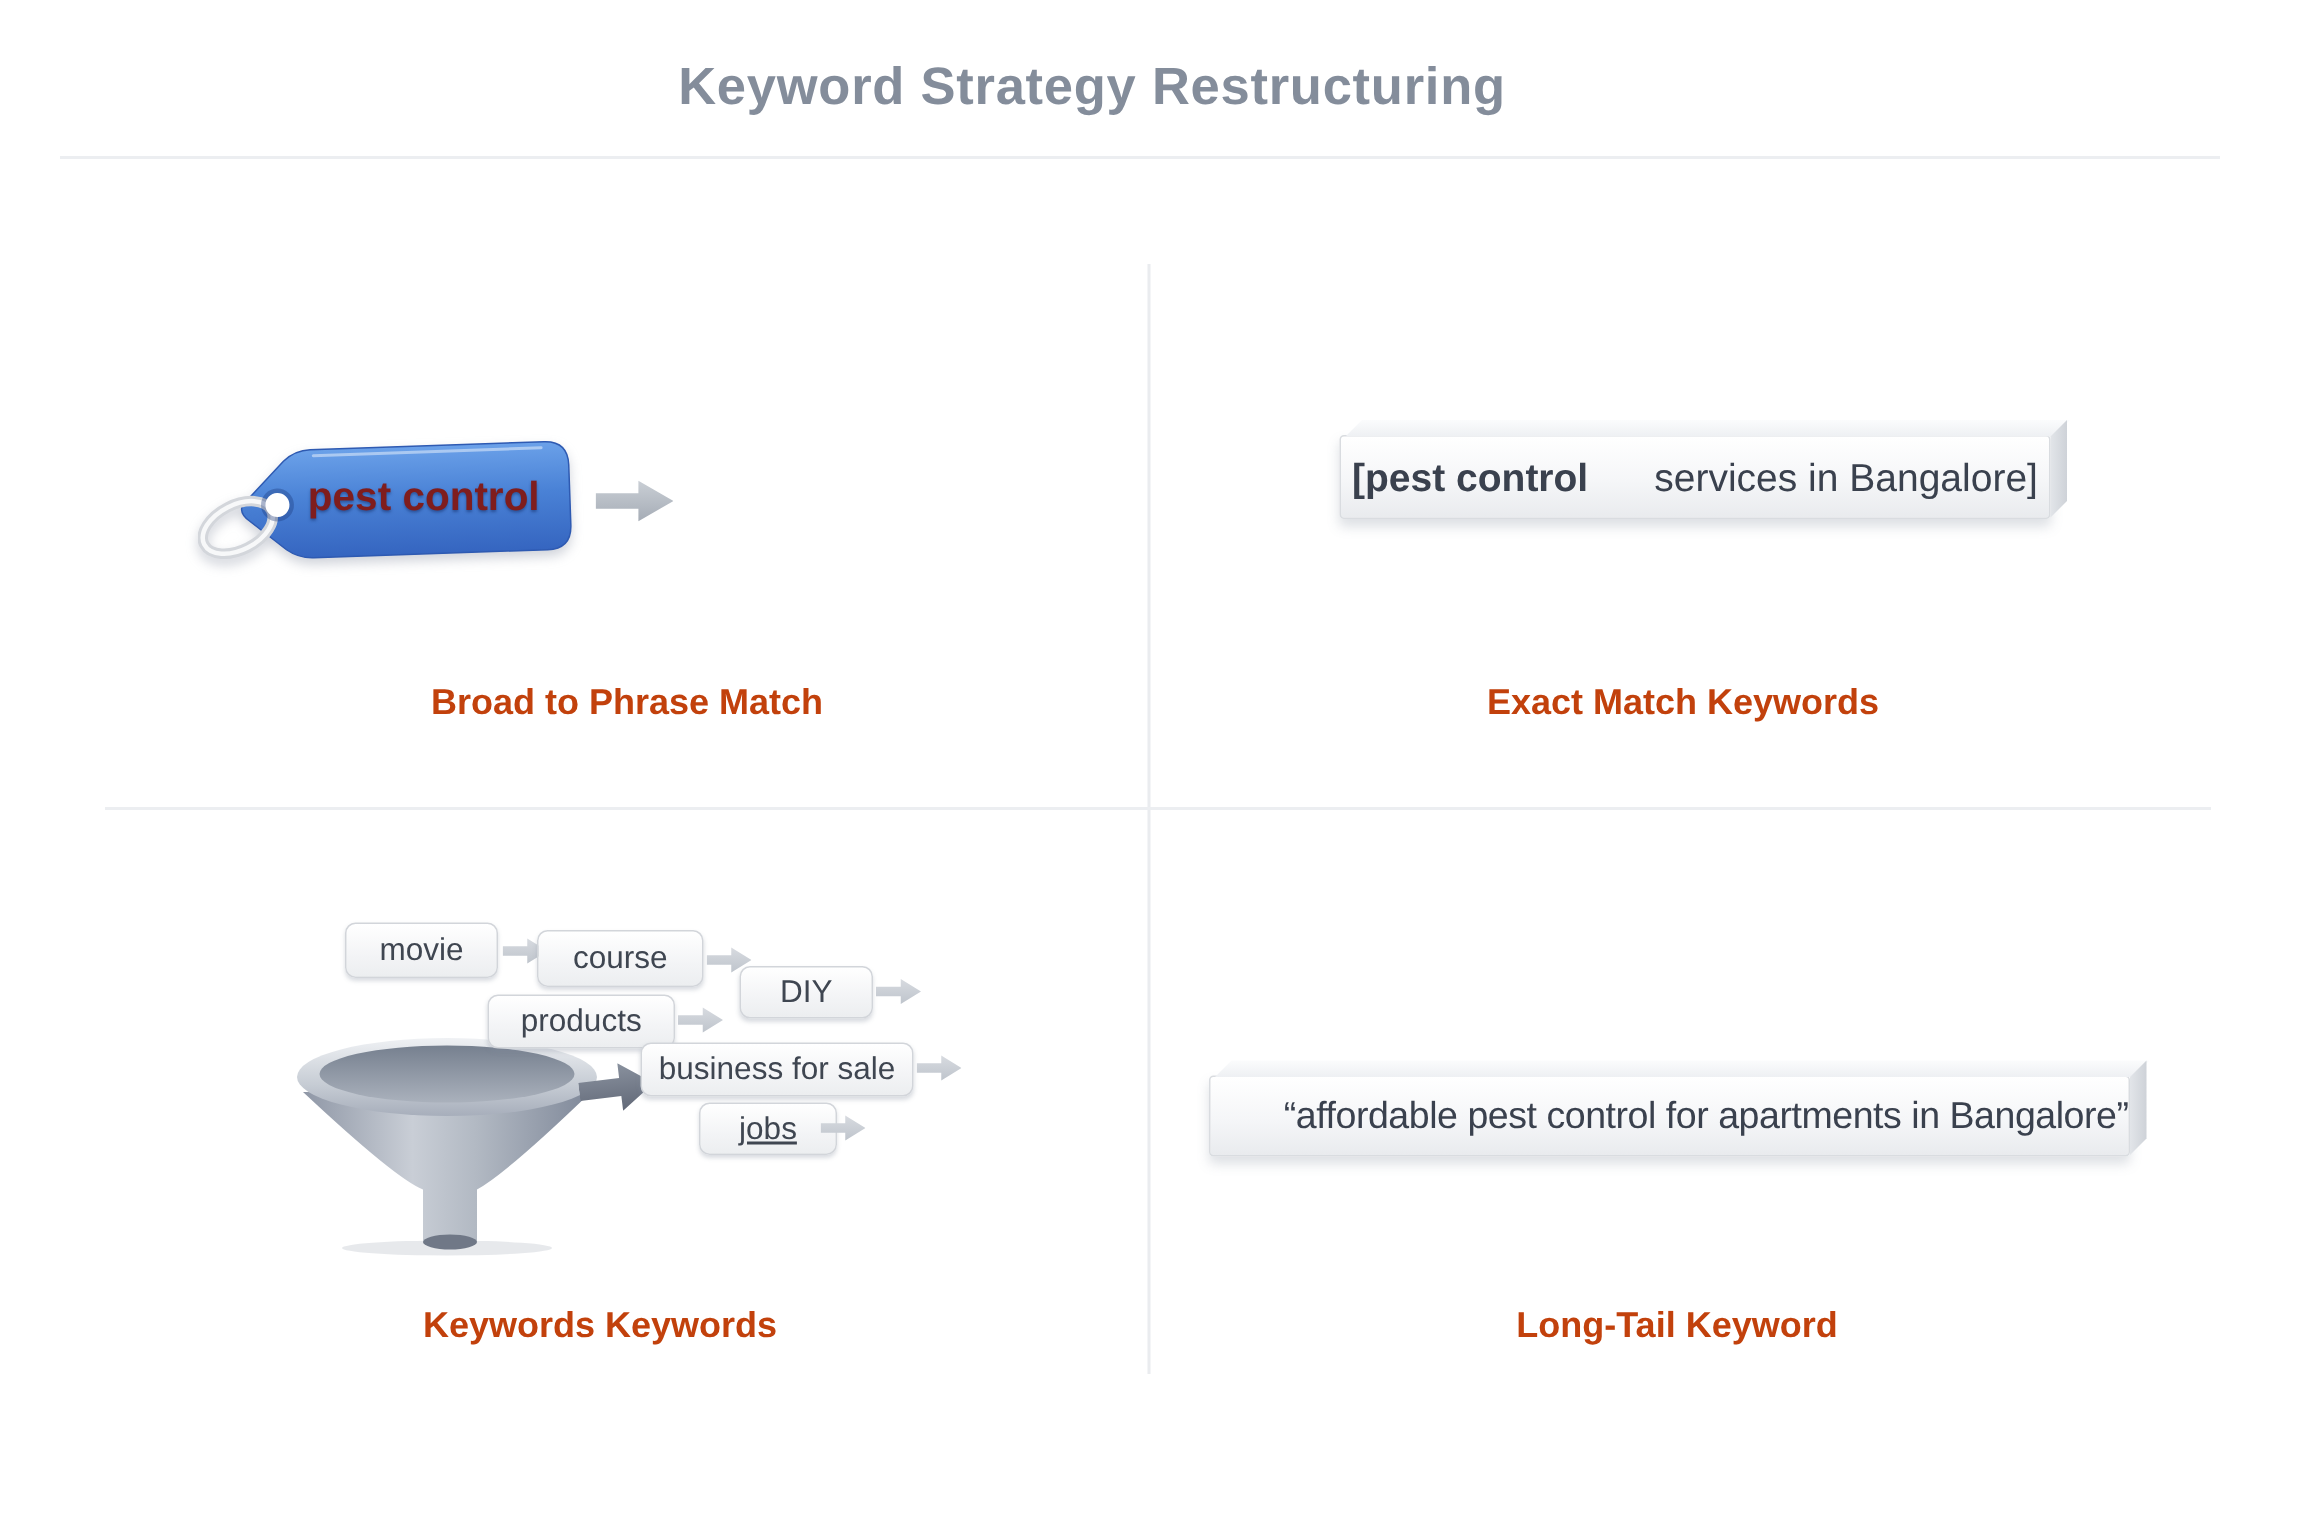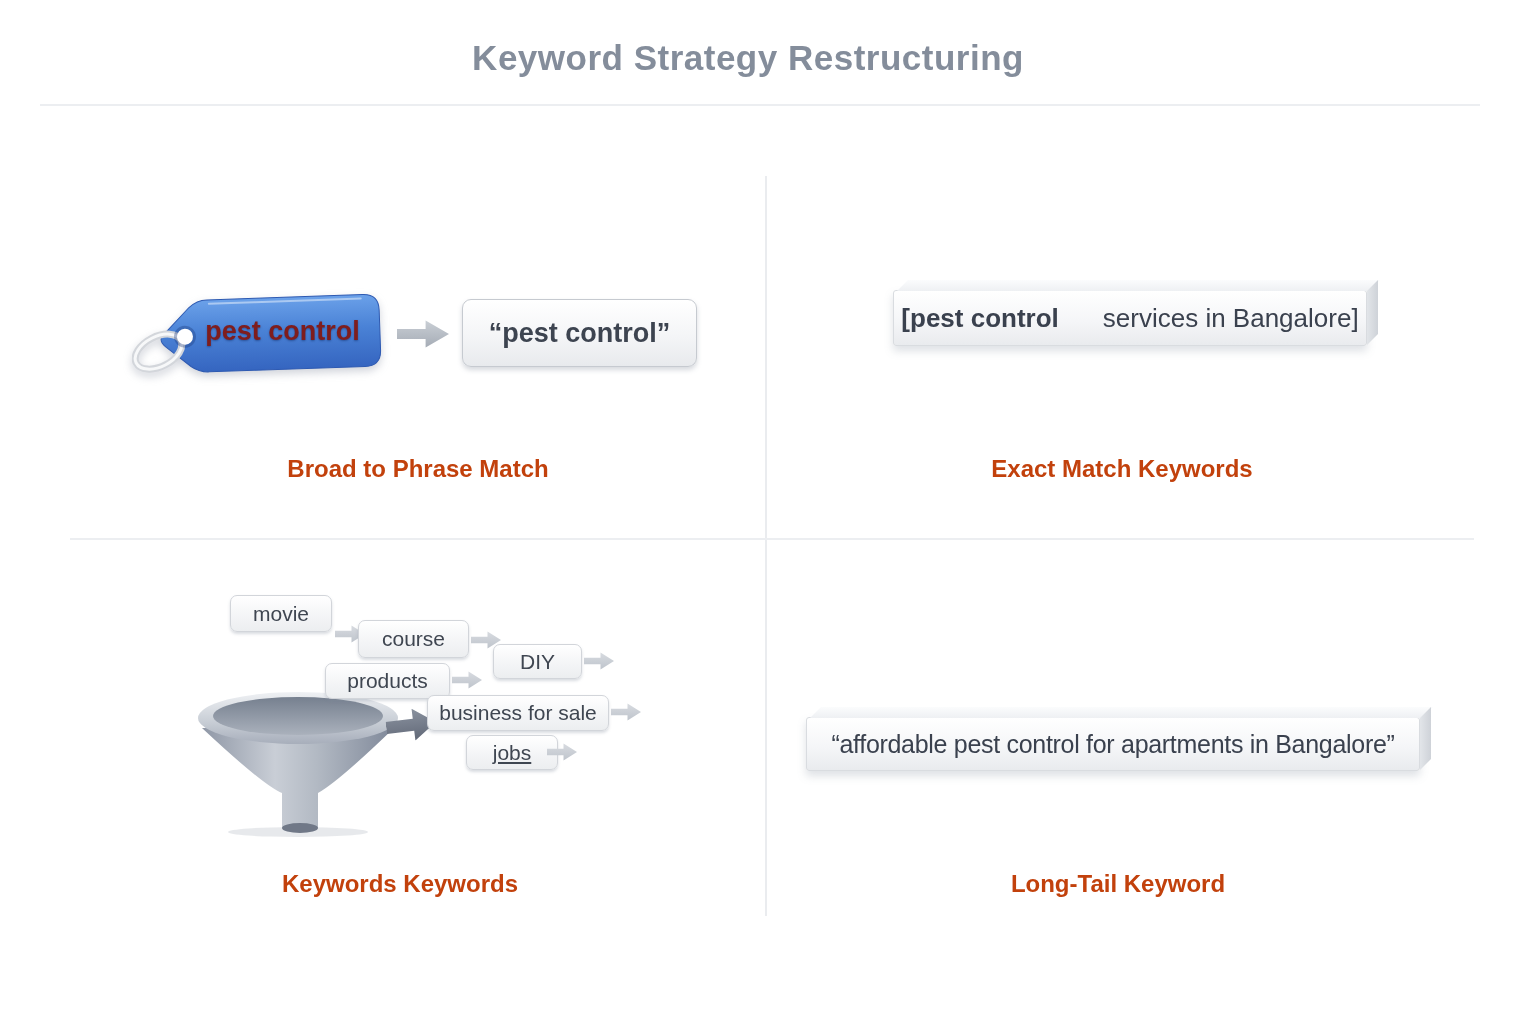--- a/index.html
+++ b/index.html
@@ -4,21 +4,21 @@
 <style>
   html,body{margin:0;padding:0;background:#fff;}
   #canvas{
     position:relative;width:1536px;height:1024px;background:#ffffff;overflow:hidden;
     font-family:"Liberation Sans",sans-serif;
   }
   .abs{position:absolute;}
   
   .page-title{
     left:0;top:38px;width:1456px;text-align:center;
-    font-size:35px;font-weight:bold;color:#848d9b;letter-spacing:0.5px;margin-left:20px;
+    font-size:35px;font-weight:bold;color:#848d9b;letter-spacing:0.5px;
   }
   .hline{height:2px;background:#eceef1;}
   .vline{width:2px;background:#eaecef;}
   
   .quad-label{
     width:500px;text-align:center;font-size:24px;font-weight:bold;color:#c2410c;
   }
   
   .tag-text{
     left:200px;top:316px;width:165px;text-align:center;
@@ -57,21 +57,21 @@
     content:'';position:absolute;left:3px;top:-11px;width:100%;height:11px;
     background:linear-gradient(180deg,#fbfcfd,#eef0f3);
     transform:skewX(-45deg);transform-origin:bottom;border:0;
   }
   .bar3d::after{
     content:'';position:absolute;right:-12px;top:0;width:11px;height:100%;
     background:linear-gradient(90deg,#e2e5e9,#ced2d8);
     transform:skewY(-45deg);transform-origin:left;
   }
   .bar-bold{font-weight:bold;}
-  .longbar{font-size:25px;letter-spacing:-0.3px;}
+  .longbar{font-size:25px;letter-spacing:-0.3px;justify-content:flex-end;}
   
   .chip{
     background:linear-gradient(180deg,#ffffff 0%,#f3f4f6 60%,#eceef0 100%);
     border:1px solid #d2d5da;border-radius:7px;
     box-shadow:0 2px 3px rgba(130,140,155,0.30);
     display:flex;align-items:center;justify-content:center;
     font-size:21px;color:#3f4651;white-space:nowrap;
   }
   svg{display:block;}
 </style>
@@ -101,23 +101,20 @@
         <ellipse cx="26" cy="56" rx="25" ry="15" transform="rotate(-25 26 56)" fill="none" stroke="#f7f8f9" stroke-width="3"></ellipse>
         <circle cx="53" cy="42" r="11" fill="rgba(25,55,120,0.35)"></circle>
         <circle cx="53" cy="42" r="8" fill="#ffffff"></circle>
       </g>
     </svg>
   </div>
   <div class="abs tag-text">pest control</div>
 
   <div class="abs arrow arrow-big"></div>
 
-  <div class="abs phrase-btn">
-    <span>“pest control”</span>
-  </div>
 
   <div class="abs quad-label" style="left:168px;top:455px;">Broad to Phrase Match</div>
 
   <div class="abs bar3d" style="left:893px;top:290px;width:472px;height:54px;">
     <span class="bar-bold">[pest control</span>
       <span> services in Bangalore]</span>
   </div>
   <div class="abs quad-label" style="left:872px;top:455px;">Exact Match Keywords</div>
 
   <div class="abs" style="left:196px;top:690px;">
@@ -141,21 +138,21 @@
       </defs>
       <ellipse cx="102" cy="142" rx="70" ry="5" fill="rgba(160,168,180,0.25)"></ellipse>
       <path d="M6,38 Q68,96 86,103 L86,138 L122,138 L122,103 Q142,92 198,38 Z" fill="url(#coneGrad)"></path>
       <ellipse cx="104" cy="138" rx="18" ry="5" fill="#707887"></ellipse>
       <ellipse cx="102" cy="28" rx="100" ry="26" fill="url(#rimGrad)"></ellipse>
       <ellipse cx="102" cy="26" rx="85" ry="19" fill="url(#innerGrad)"></ellipse>
     </svg>
   </div>
   <div class="abs arrow arrow-dark"></div>
 
-  <div class="abs chip" style="left:230px;top:595px;width:100px;height:35px;">
+  <div class="abs chip" style="left:230px;top:615px;width:100px;height:35px;">
     <span>movie</span>
   </div>
   <div class="abs arrow arrow-mini" style="left:335px;top:624px;"></div>
 
   <div class="abs chip" style="left:358px;top:620px;width:109px;height:36px;">
     <span>course</span>
   </div>
   <div class="abs arrow arrow-mini" style="left:471px;top:630px;"></div>
 
   <div class="abs chip" style="left:493px;top:644px;width:87px;height:33px;">

